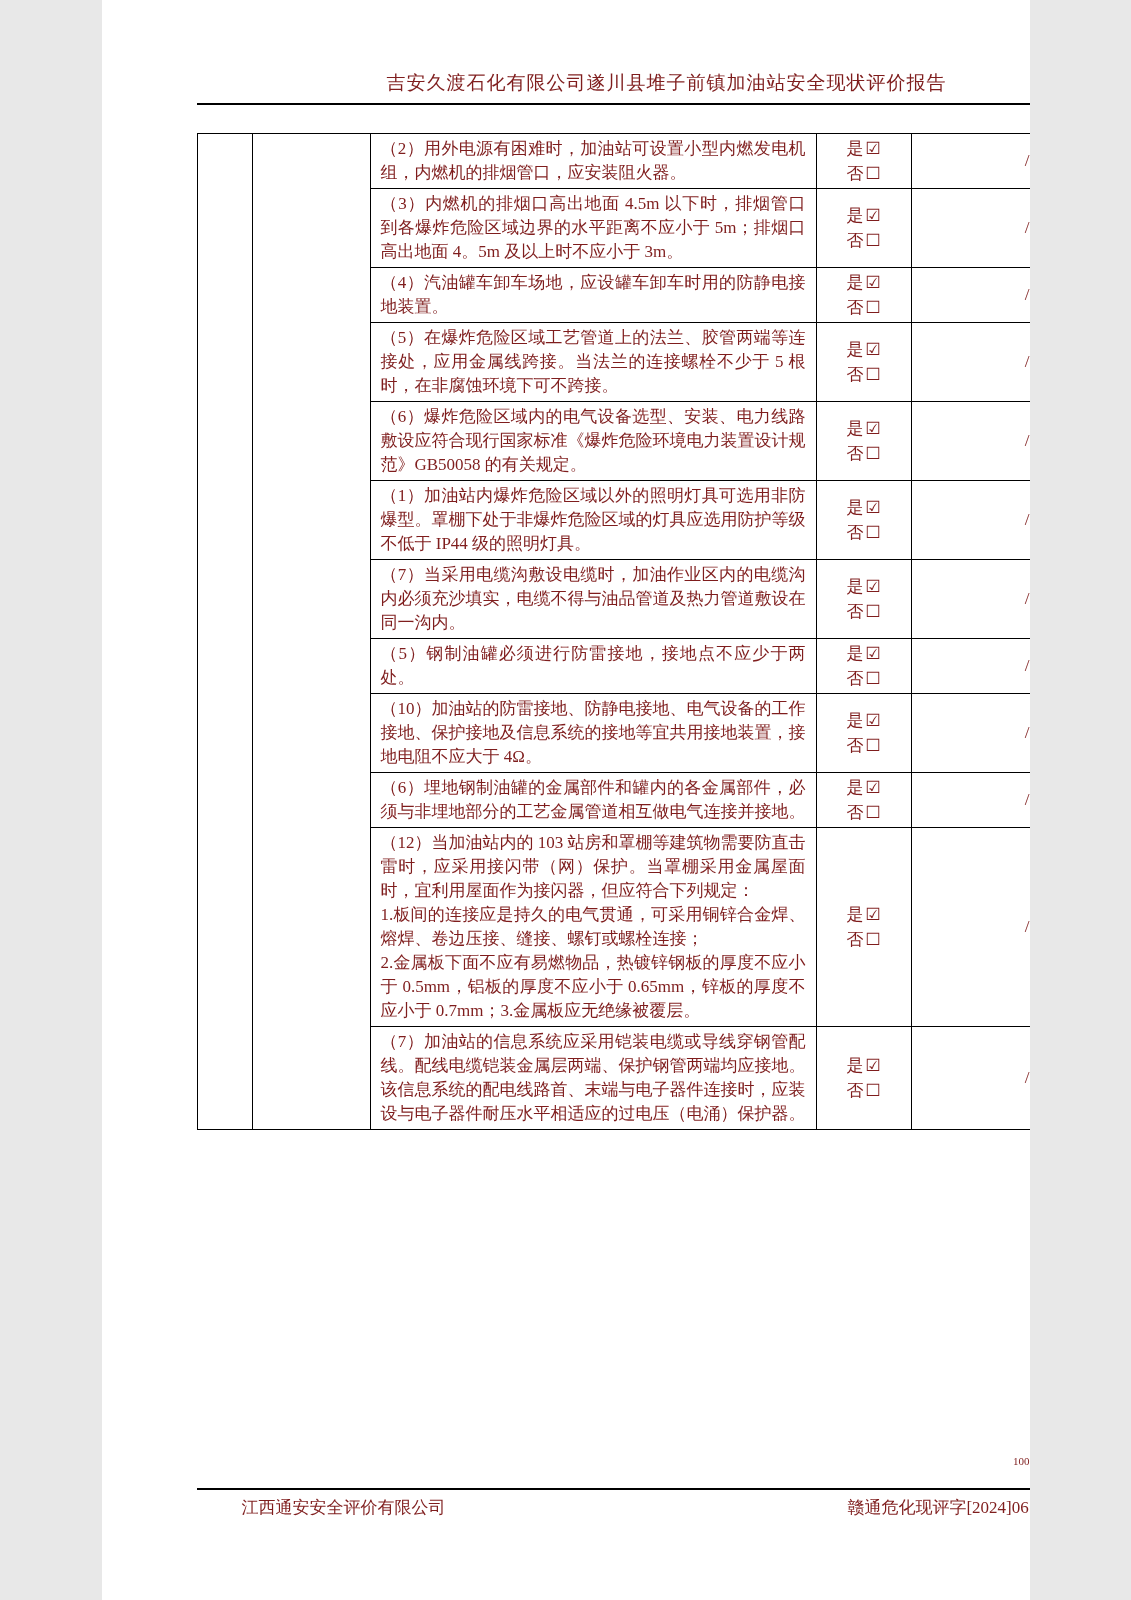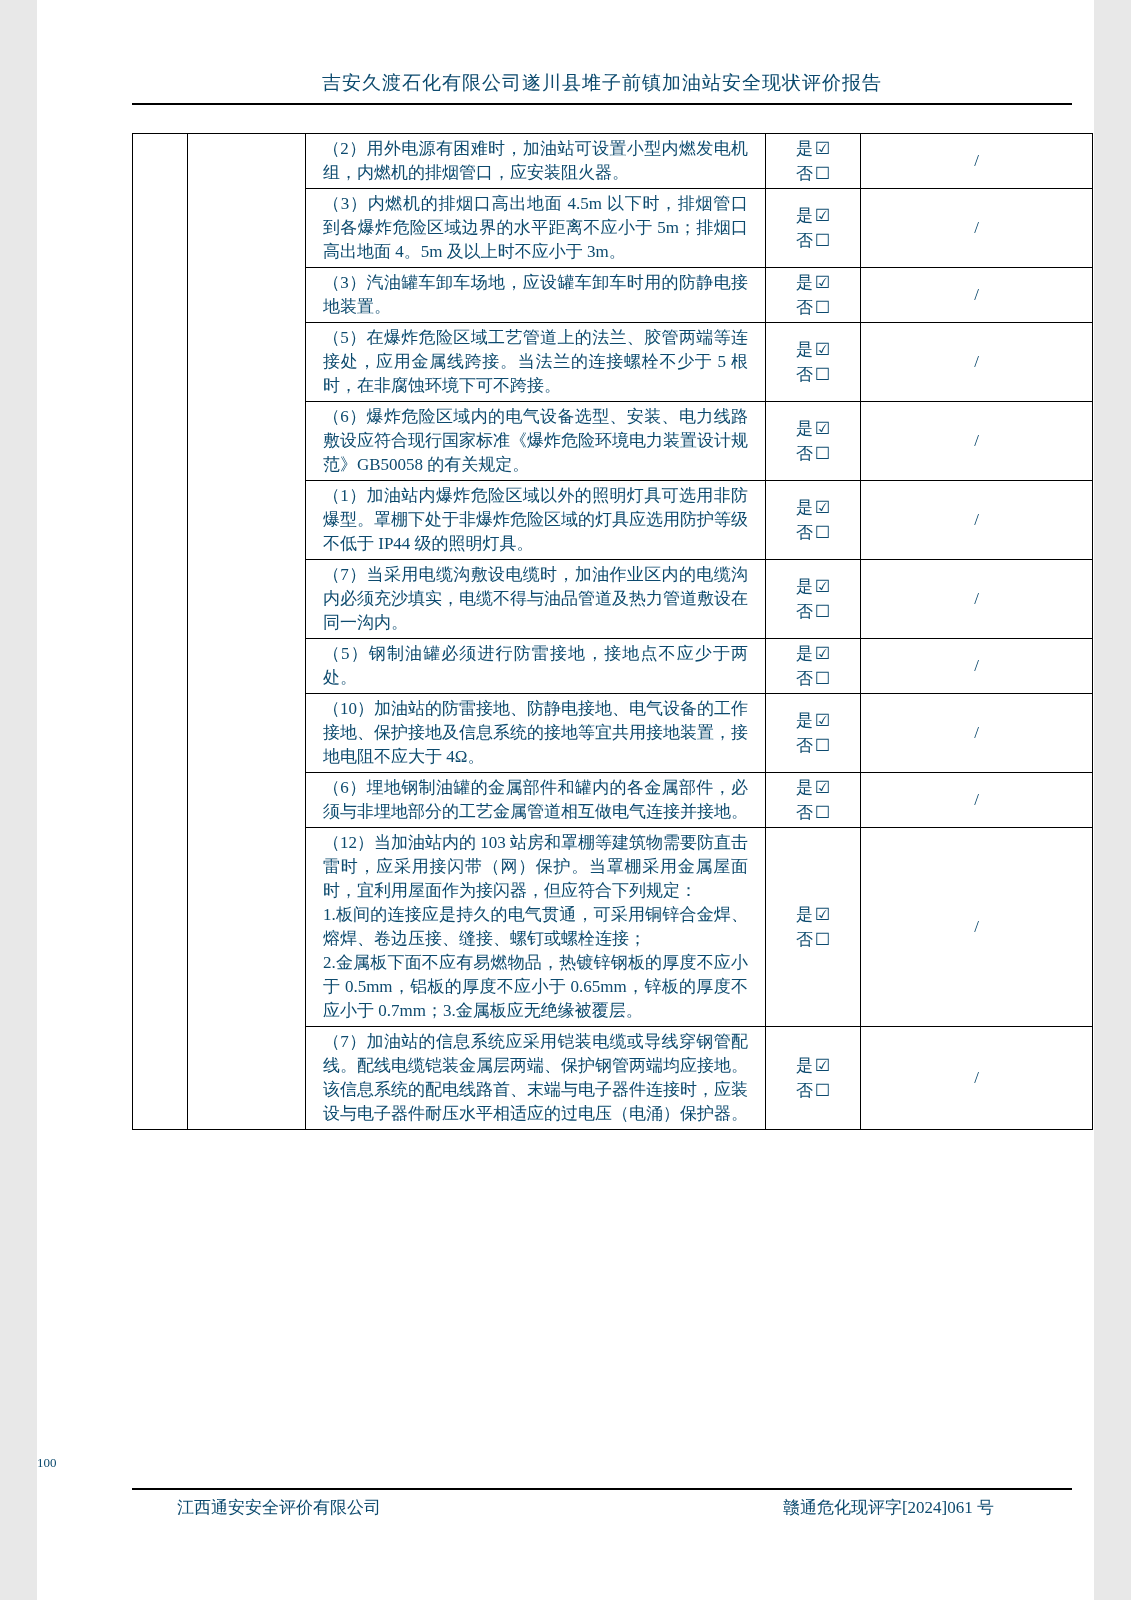--- a/index.html
+++ b/index.html
@@ -1,22 +1,22 @@
 <!DOCTYPE html>
 <html><head>
 <meta charset="utf-8">
 <style>
   html,body { margin:0; padding:0; background:#e8e8e8; }
   .page {
     position:relative;
-    width:1057px; height:1600px;
+    width:928px; height:1600px;
     background:#ffffff;
     margin:0 auto;
     font-family:"Liberation Serif","DejaVu Serif",serif;
-    color:#0c4a6e;
+    color:#7f1d1d;
     overflow:hidden;
   }
   .doc-header {
     position:absolute;
     top:70px; left:95px; width:940px;
     text-align:center;
     font-size:19px;
     letter-spacing:1px;
     padding-bottom:7px;
     border-bottom:2px solid #000;
@@ -30,21 +30,21 @@
   }
   .report-table td {
     border:1px solid #000;
     vertical-align:middle;
     font-size:17px;
   }
   .col1 { width:52px; }
   .col2 { width:115px; }
   .c-content {
     width:425px;
-    padding:3px 17px;
+    padding:3px 10px;
     line-height:24px;
     text-align:justify;
     white-space:pre-wrap;
     vertical-align:top;
   }
   .c-yesno { width:94px; text-align:center; padding:2px 0; }
   .c-remark { width:229px; text-align:center; font-size:17px; }
   .yn-line {
     display:flex;
     align-items:center;
@@ -54,22 +54,22 @@
   }
   .cb {
     font-family:"DejaVu Sans",sans-serif;
     font-size:17px;
     line-height:1;
   }
   .cb-checked { font-weight:bold; }
   .page-number {
     position:absolute;
     top:1455px; left:0; width:100%;
-    text-align:left;
-    font-size:13px;
+    text-align:right;
+    font-size:11px;
   }
   .doc-footer {
     position:absolute;
     top:1488px; left:95px; width:940px;
     border-top:2px solid #000;
     padding-top:6px;
     display:flex;
     justify-content:space-between;
     font-size:17px;
     box-sizing:border-box;
@@ -112,21 +112,21 @@
             </div>
           <div class="yn-line">
               <span>否</span>
               <span class="cb">☐</span>
             </div>
         </td>
         <td class="c-remark">/</td>
       </tr>
 
       <tr>
-        <td class="c-content">（3）汽油罐车卸车场地，应设罐车卸车时用的防静电接地装置。</td>
+        <td class="c-content">（4）汽油罐车卸车场地，应设罐车卸车时用的防静电接地装置。</td>
         <td class="c-yesno">
           <div class="yn-line">
               <span>是</span>
               <span class="cb cb-checked">☑</span>
             </div>
           <div class="yn-line">
               <span>否</span>
               <span class="cb">☐</span>
             </div>
         </td>

